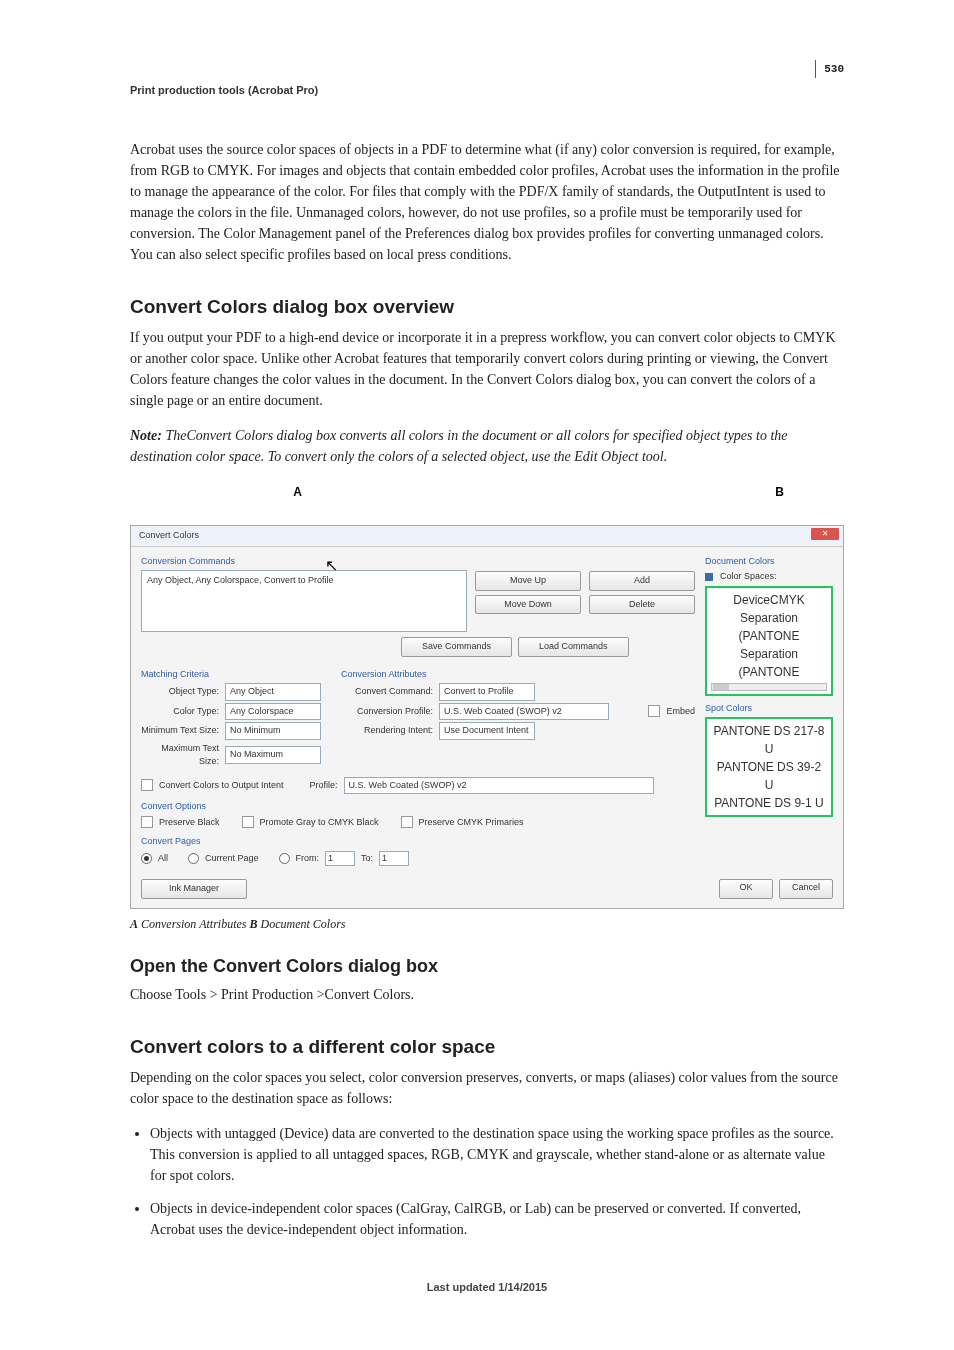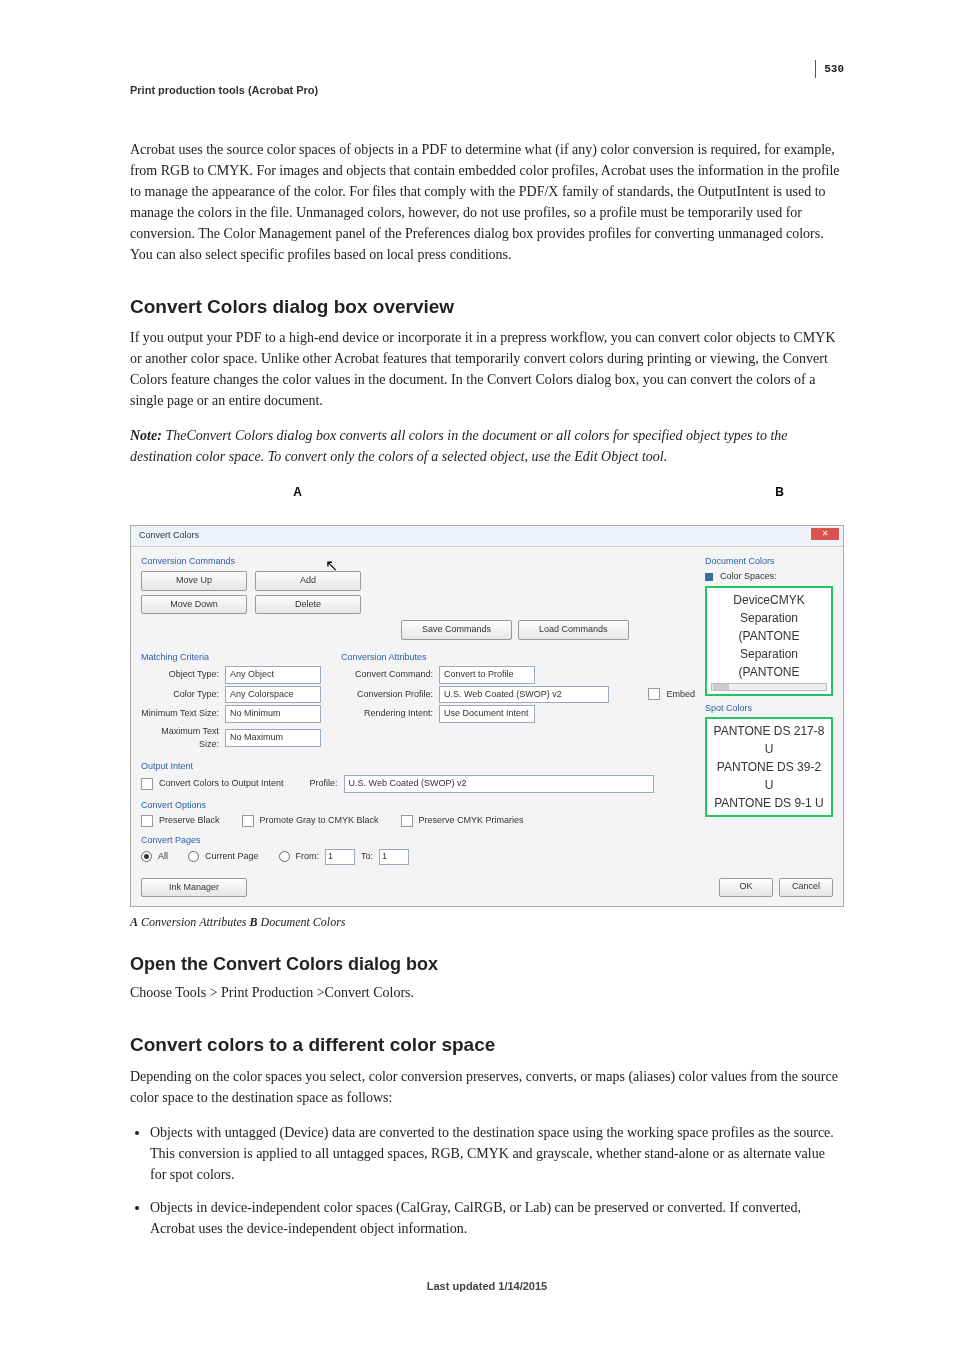--- a/index.html
+++ b/index.html
@@ -236,20 +236,23 @@
 <div class="screenshot">
   <span class="cursor">↖</span>
   <div class="titlebar">
     <span>Convert Colors</span>
     <span class="close-x">✕</span>
   </div>
   <div class="dlg-body">
     <div class="left-col">
       <div class="section-label">Conversion Commands</div>
       <div class="flex-row">
+        <div class="cmdlist" style="flex:1;">
+          <div>Any Object, Any Colorspace, Convert to Profile</div>
+        </div>
         <div class="col-commands">
           <span class="btn">Move Up</span>
           <span class="btn">Move Down</span>
         </div>
         <div class="col-commands">
           <span class="btn">Add</span>
           <span class="btn">Delete</span>
         </div>
       </div>
       <div style="display:flex; gap:6px; margin-top:4px; margin-left:260px;">
@@ -291,21 +294,20 @@
             <span>Embed</span>
           </div>
           <div class="field-row">
               <label style="flex:0 0 92px;">Rendering Intent:</label>
               <span class="sel">Use Document Intent</span>
             </div>
         </div>
       </div>
 
       <div class="group">
-        <div class="group-label">Output Intent</div>
         <div class="field-row">
           <span class="chk"></span>
           <span>Convert Colors to Output Intent</span>
           <span style="width:14px;"></span>
           <span>Profile:</span>
           <span class="sel wide" style="min-width:300px;">U.S. Web Coated (SWOP) v2</span>
         </div>
       </div>
 
       <div class="group">

